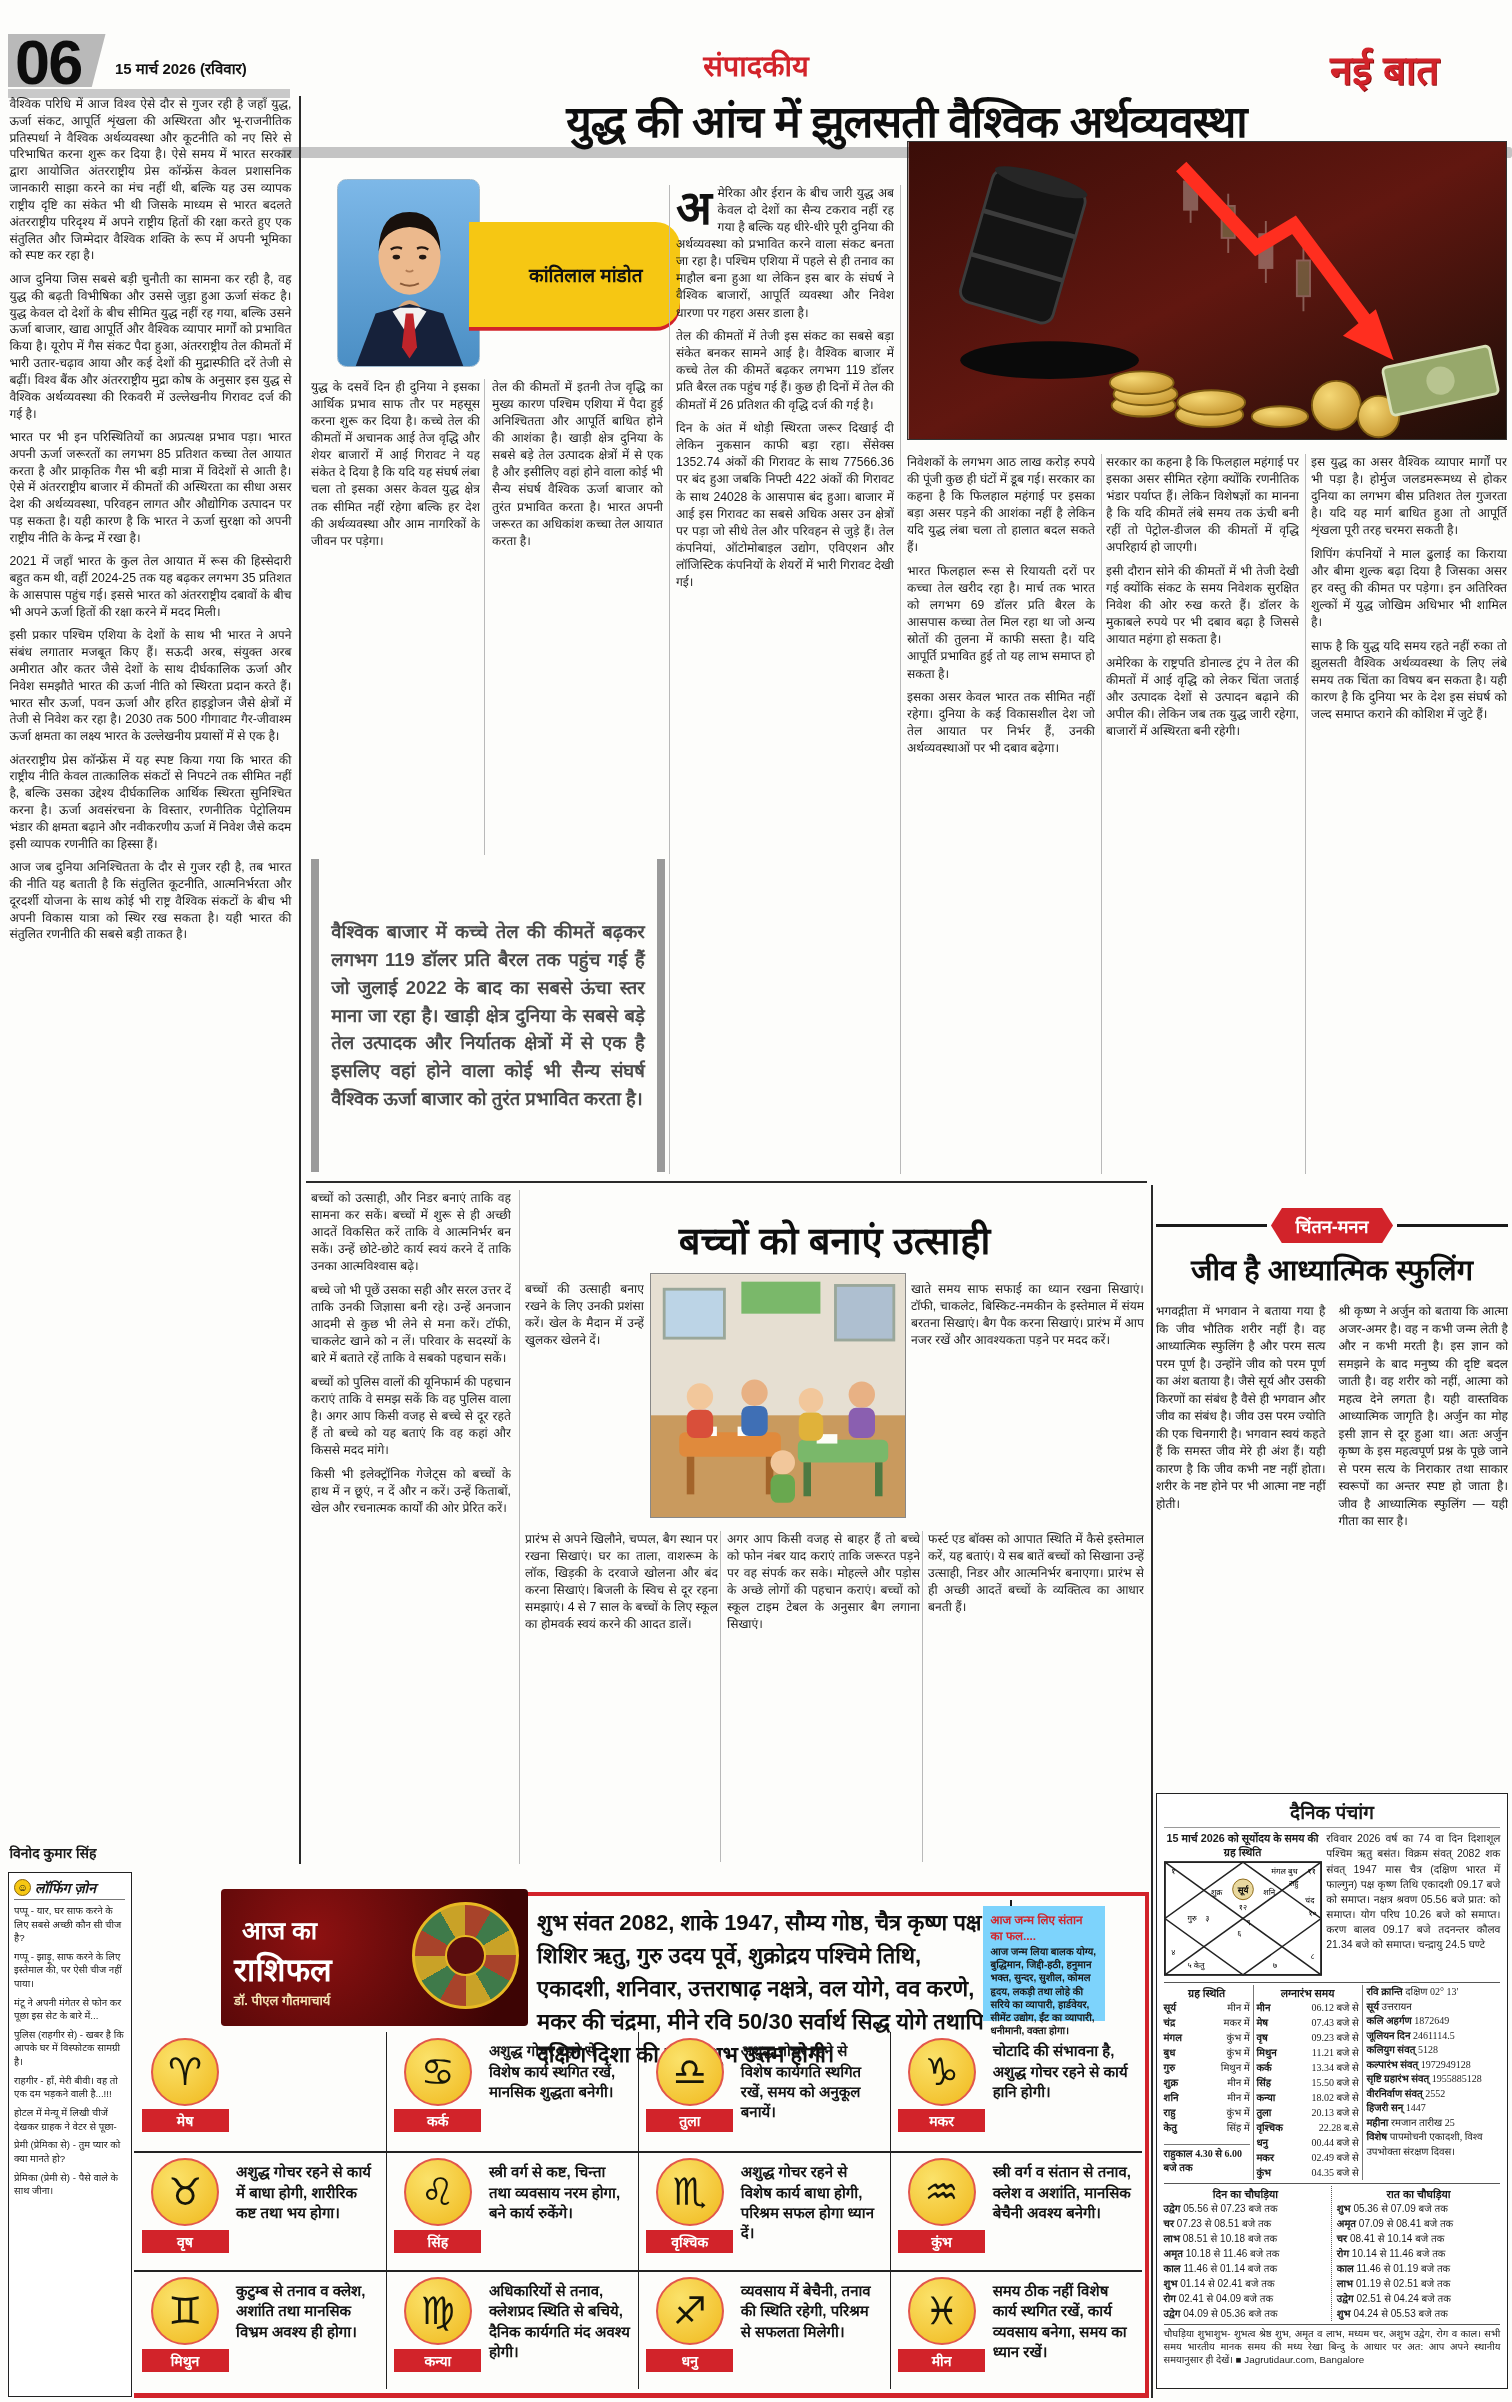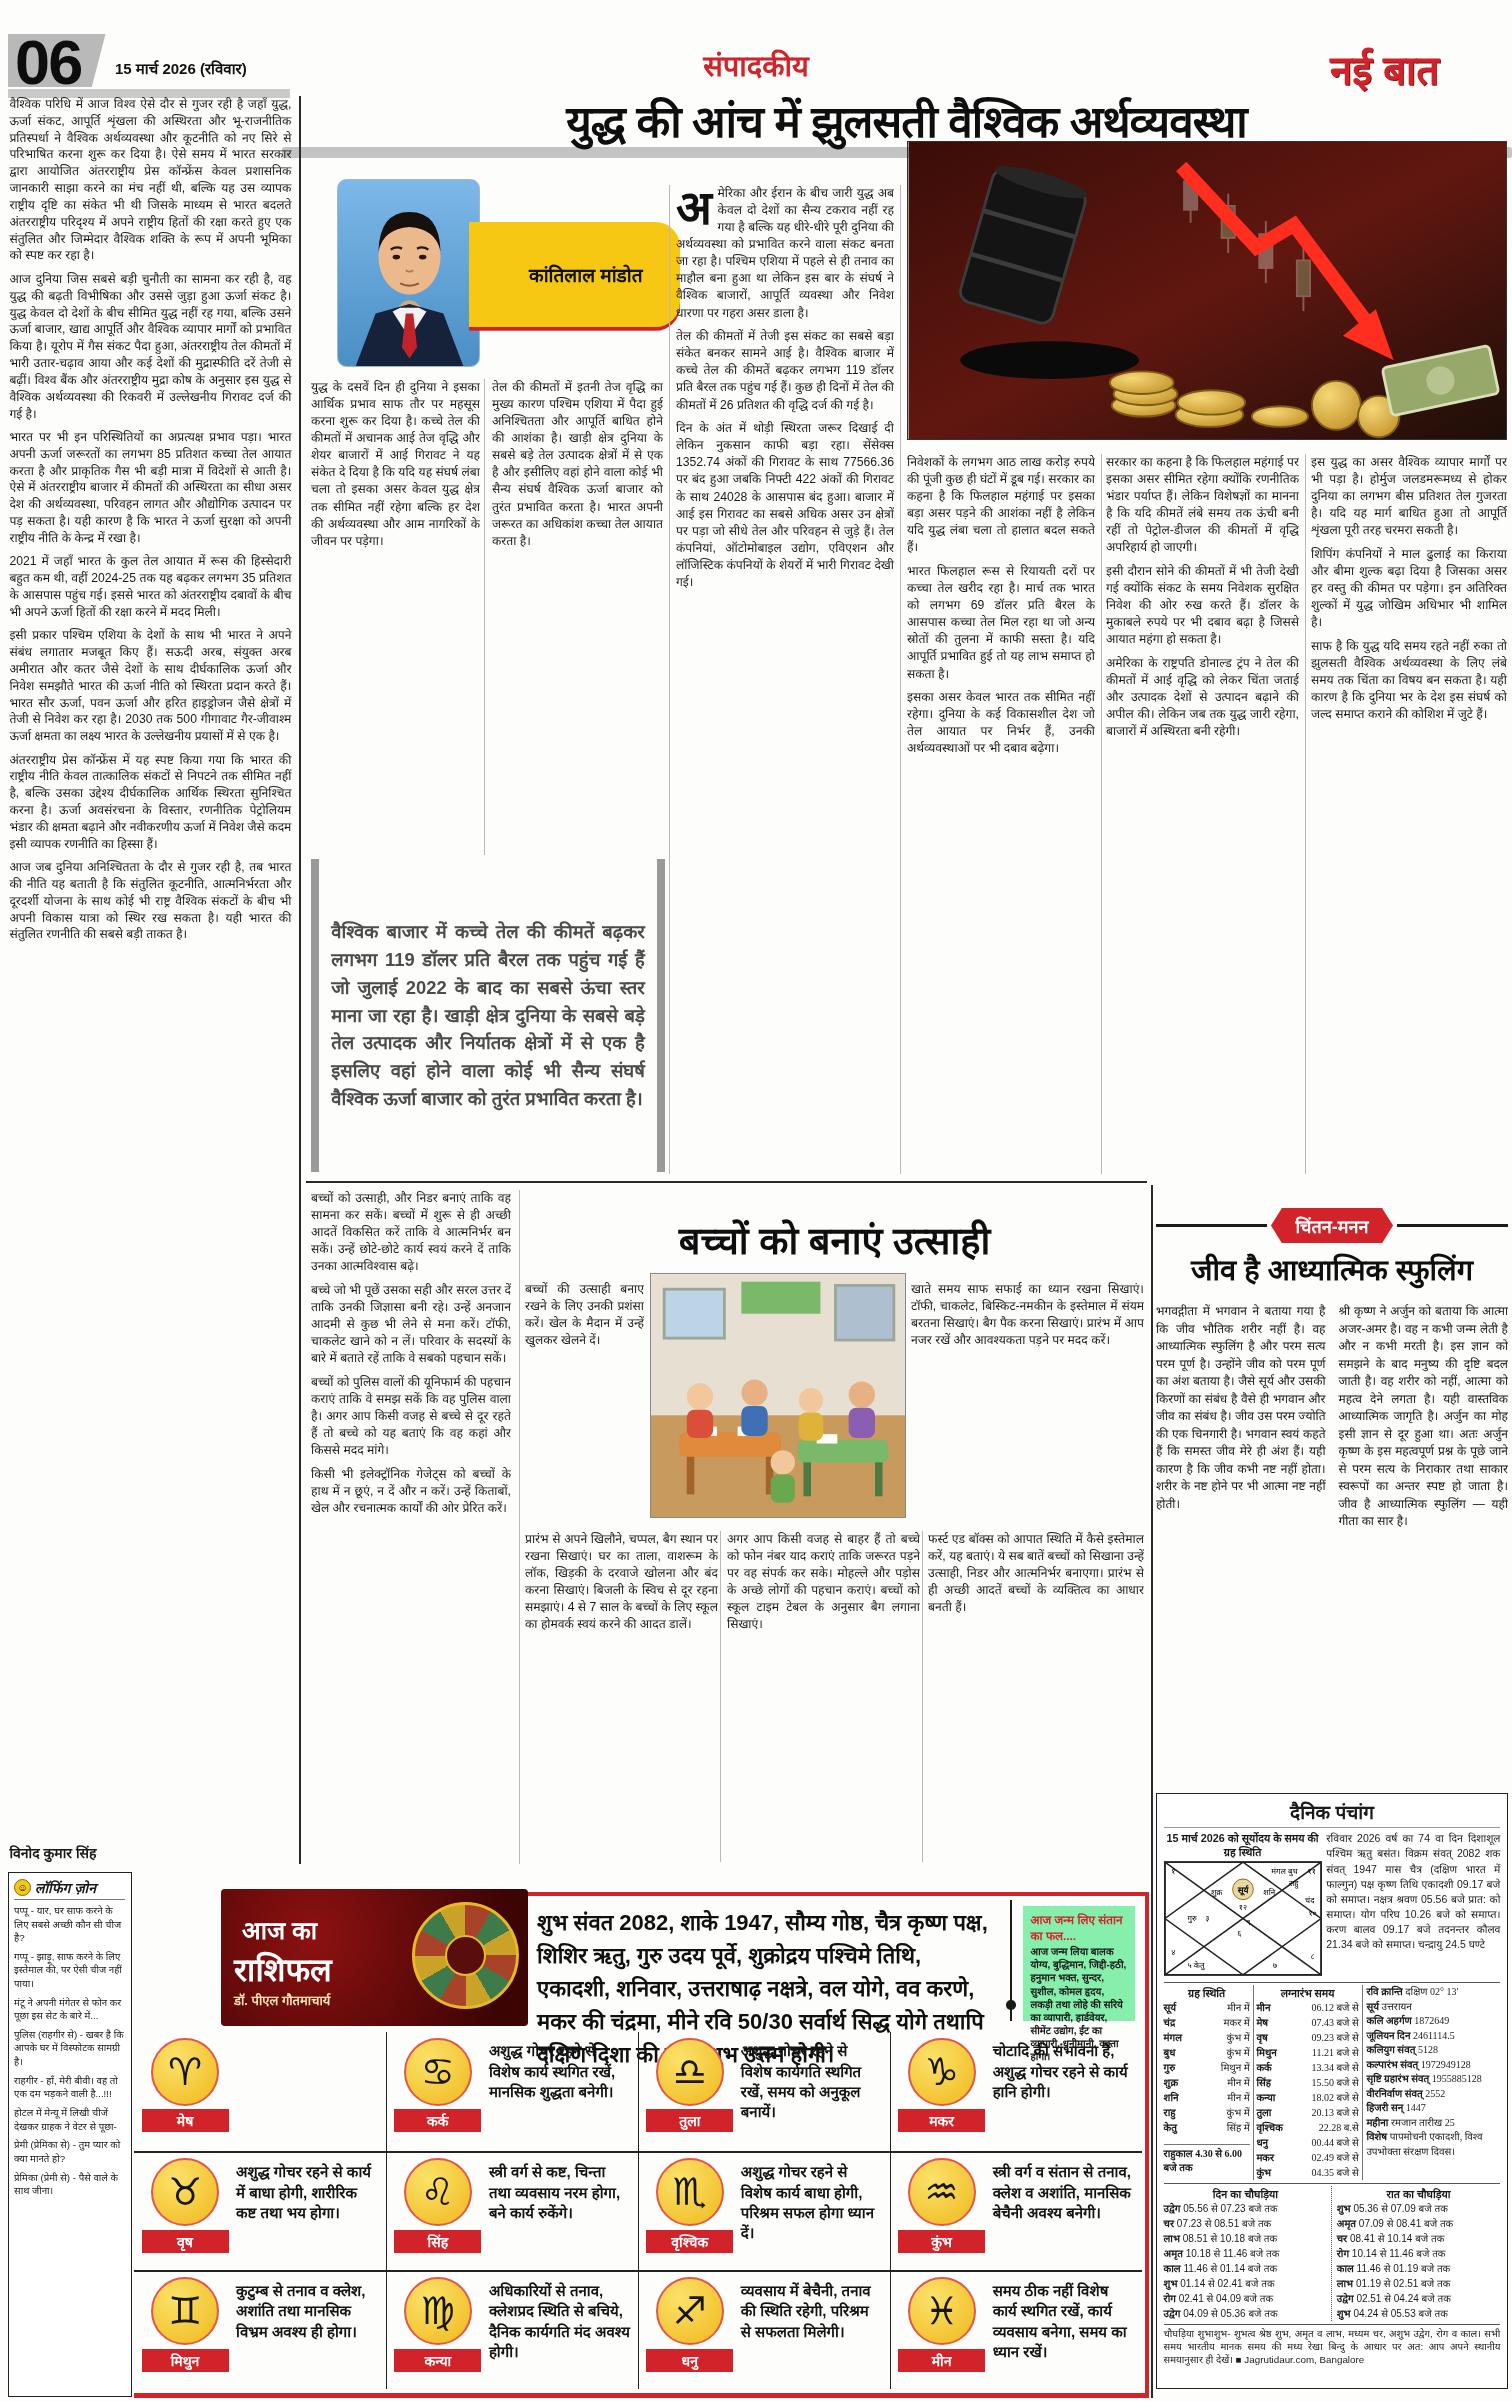--- a/index.html
+++ b/index.html
@@ -93,21 +93,21 @@
   .rf-titlebox { position:absolute; left:87px; top:7.5px; width:307px; height:137px; background:radial-gradient(circle at 30% 35%, #8e1111, #3d0404 85%); border-radius:3.8px; color:#fff; }
   .rf-title1 { position:absolute; left:21px; top:24.5px; font-size:24.5px; font-weight:700; color:#fff; }
   .rf-title2 { position:absolute; left:13px; top:58px; font-size:32px; font-weight:800; color:#fff; }
   .rf-astro { position:absolute; left:13px; top:102px; font-size:13px; font-weight:700; color:#f3e2b3; }
   .rf-wheel { position:absolute; right:9.4px; top:13px; width:107px; height:107px; border-radius:50%; border:3.8px solid #e8b923;
     background:conic-gradient(#a8432a 0 30deg,#3f7a4a 30deg 60deg,#c9a227 60deg 90deg,#a8432a 90deg 120deg,#3f7a4a 120deg 150deg,#c9a227 150deg 180deg,#a8432a 180deg 210deg,#3f7a4a 210deg 240deg,#c9a227 240deg 270deg,#a8432a 270deg 300deg,#3f7a4a 300deg 330deg,#c9a227 330deg 360deg); }
   .rf-wheel::after { content:""; position:absolute; inset:30px; border-radius:50%; background:#5a0d0d; border:2.8px solid #e8b923; }
   .rf-banner { position:absolute; left:403px; top:24.5px; width:463px; font-size:22px; font-weight:800; line-height:1.5; color:#101010; }
   .rf-divider { position:absolute; left:876px; top:19px; width:1.9px; height:121px; background:#1a1a1a; }
   .rf-divider::after { content:""; position:absolute; left:-3.8px; bottom:11.3px; width:9.4px; height:9.4px; border-radius:50%; background:#1a1a1a; }
-  .rf-birth { position:absolute; left:889px; top:24.5px; width:112px; height:115px; background:#86efac; padding:5.6px 7.5px; }
+  .rf-birth { position:absolute; left:849px; top:24.5px; width:122px; height:115px; background:#7dd3fc; padding:5.6px 7.5px; }
   .rf-birth-title { font-size:11.8px; font-weight:800; color:#d2232a; margin-bottom:1.9px; }
   .rf-birth-text { font-size:10px; line-height:1.32; font-weight:600; }
   .rf-grid { position:absolute; left:0; top:151px; right:7.5px; bottom:9.4px; display:grid; grid-template-columns:repeat(4,1fr); grid-template-rows:repeat(3,1fr); }
   .rf-cell { position:relative; padding:5.6px 7.5px 3.8px 7.5px; border-top:2.4px solid #222; }
   .rf-cell:nth-child(-n+4) { border-top:none; }
   .rf-cell:not(:nth-child(4n+1)) { border-left:1.9px solid #222; }
   .rf-iconwrap { float:left; width:87px; margin-right:7.5px; text-align:center; }
   .rf-circle { width:68px; height:68px; margin:0 auto; border-radius:50%; background:radial-gradient(circle at 35% 30%, #fbe26a, #f0b81c); border:2.8px solid #e2574c; display:flex; align-items:center; justify-content:center; }
   .rf-glyph { font-size:38px; line-height:1; color:#161608; font-weight:700; }
   .rf-label { margin-top:3.8px; background:#d2232a; color:#fff; font-size:14px; font-weight:800; padding:1.9px 0; width:87px; }

